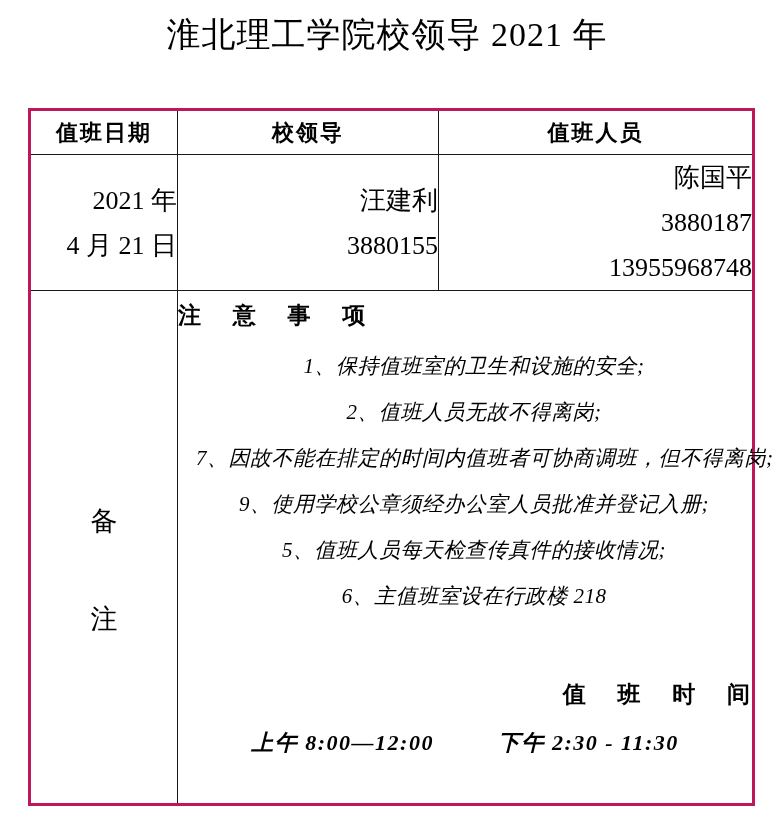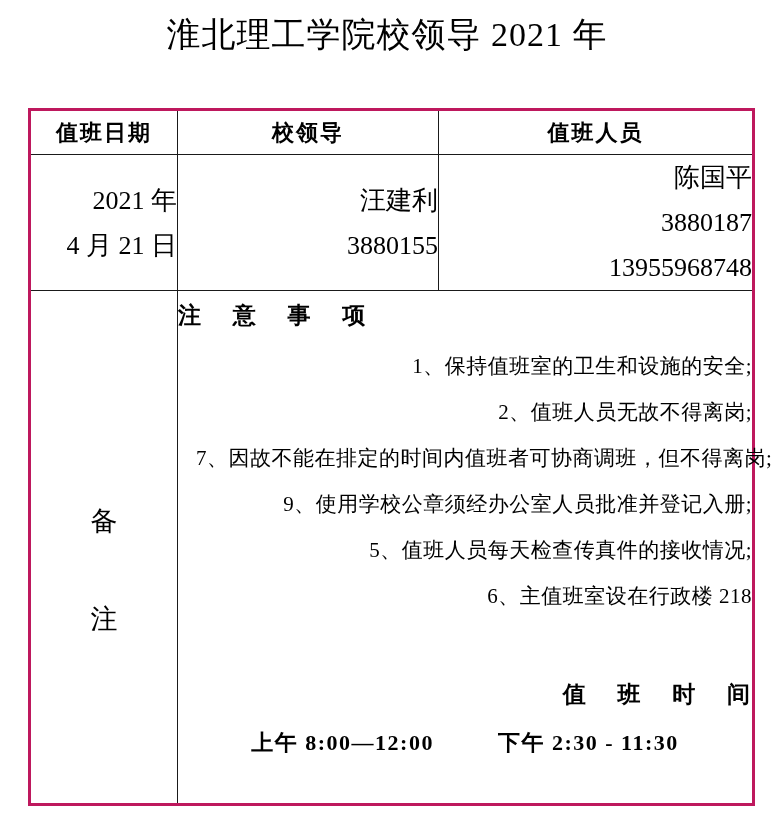--- a/index.html
+++ b/index.html
@@ -66,21 +66,22 @@
     text-align: left;
     font-size: 23px;
     font-weight: bold;
     line-height: 34px;
     word-spacing: 22px;
     letter-spacing: 2px;
   }
   .notes-list {
     margin-top: 10px;
     padding-left: 18px;
-    text-align: right;
+    text-align: center;
+    font-style: italic;
   }
   .note-item {
     font-size: 21px;
     line-height: 46px;
     white-space: nowrap;
     letter-spacing: 0.5px;
   }
   .schedule-heading {
     margin-top: 59px;
     text-align: right;
@@ -92,20 +93,21 @@
   }
   .schedule-times {
     margin-top: 14px;
     display: flex;
     justify-content: center;
     gap: 64px;
     font-size: 22px;
     font-weight: bold;
     line-height: 34px;
     letter-spacing: 1.5px;
+    font-style: italic;
   }
 </style>
 </head>
 <body>
 
 <div class="page">
 
   <div class="doc-title">
     <div>淮北理工学院校领导 2021 年</div>
   </div>

